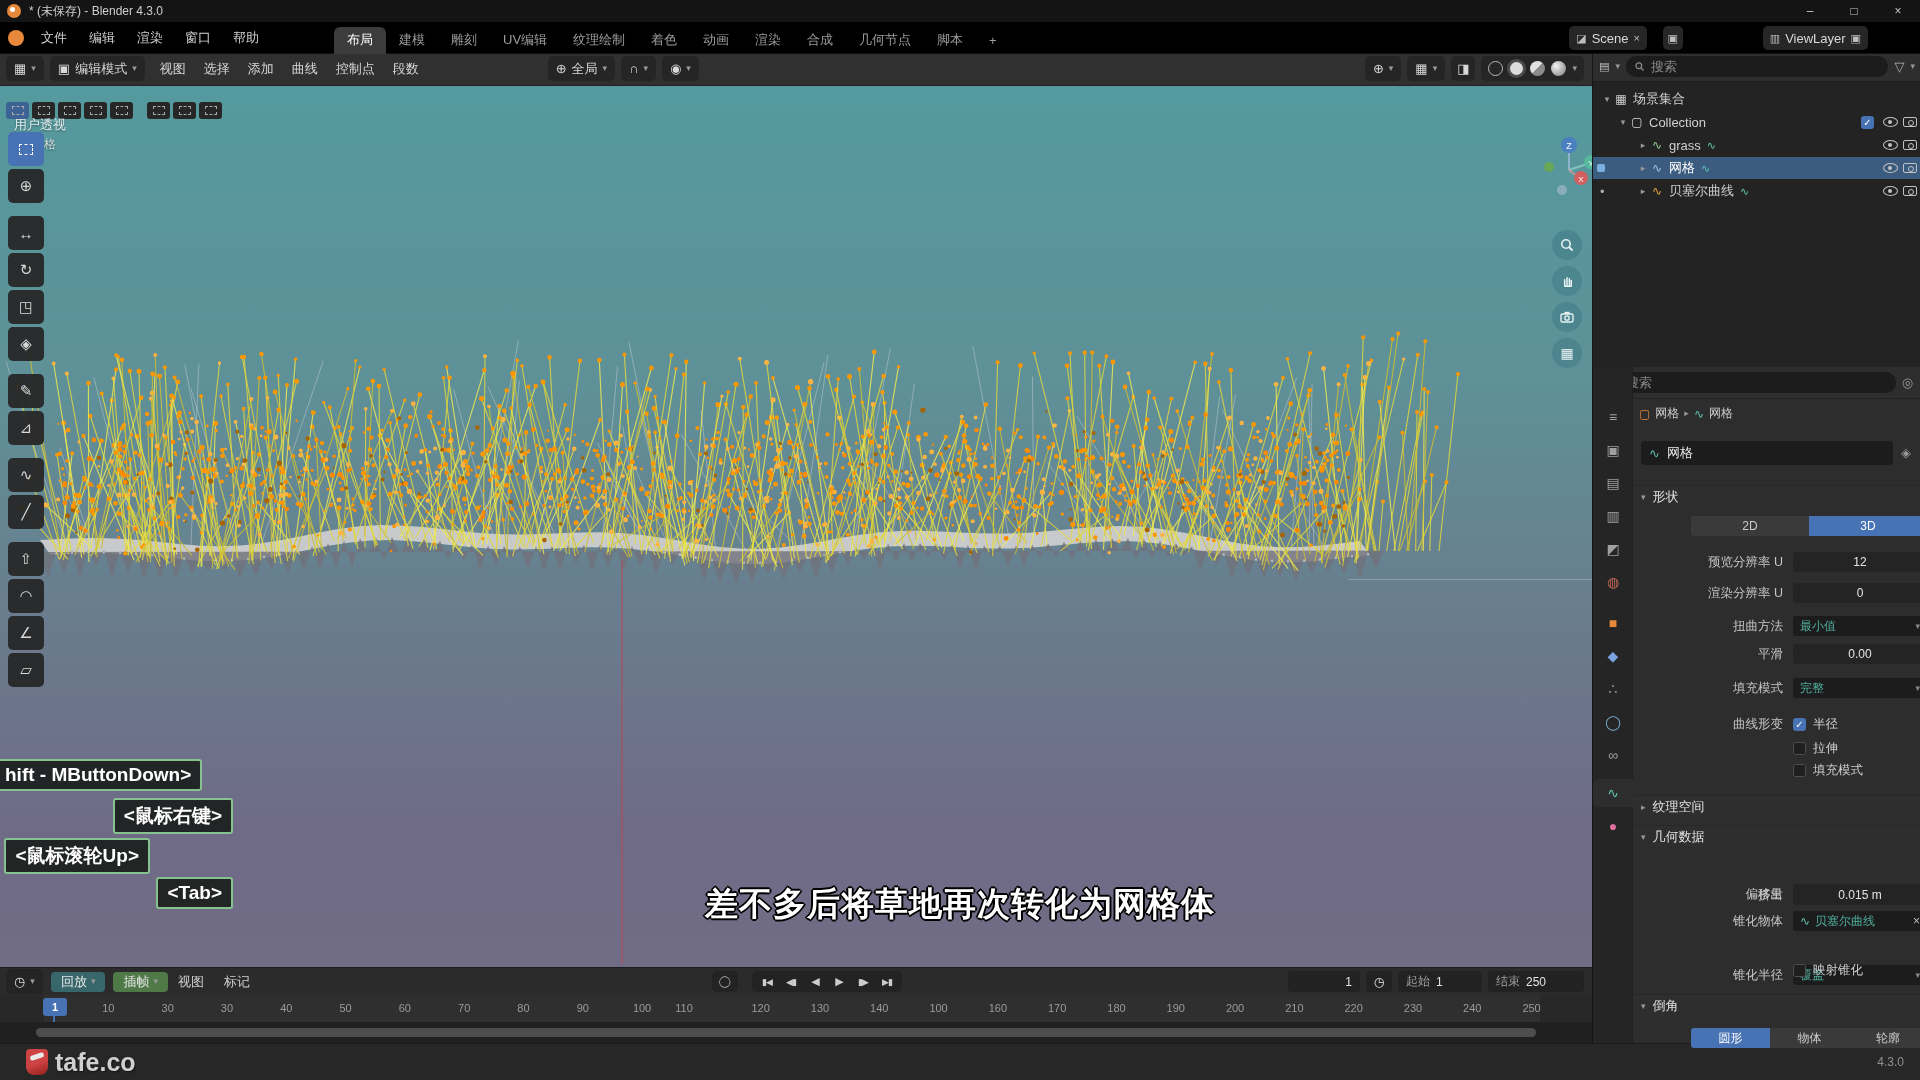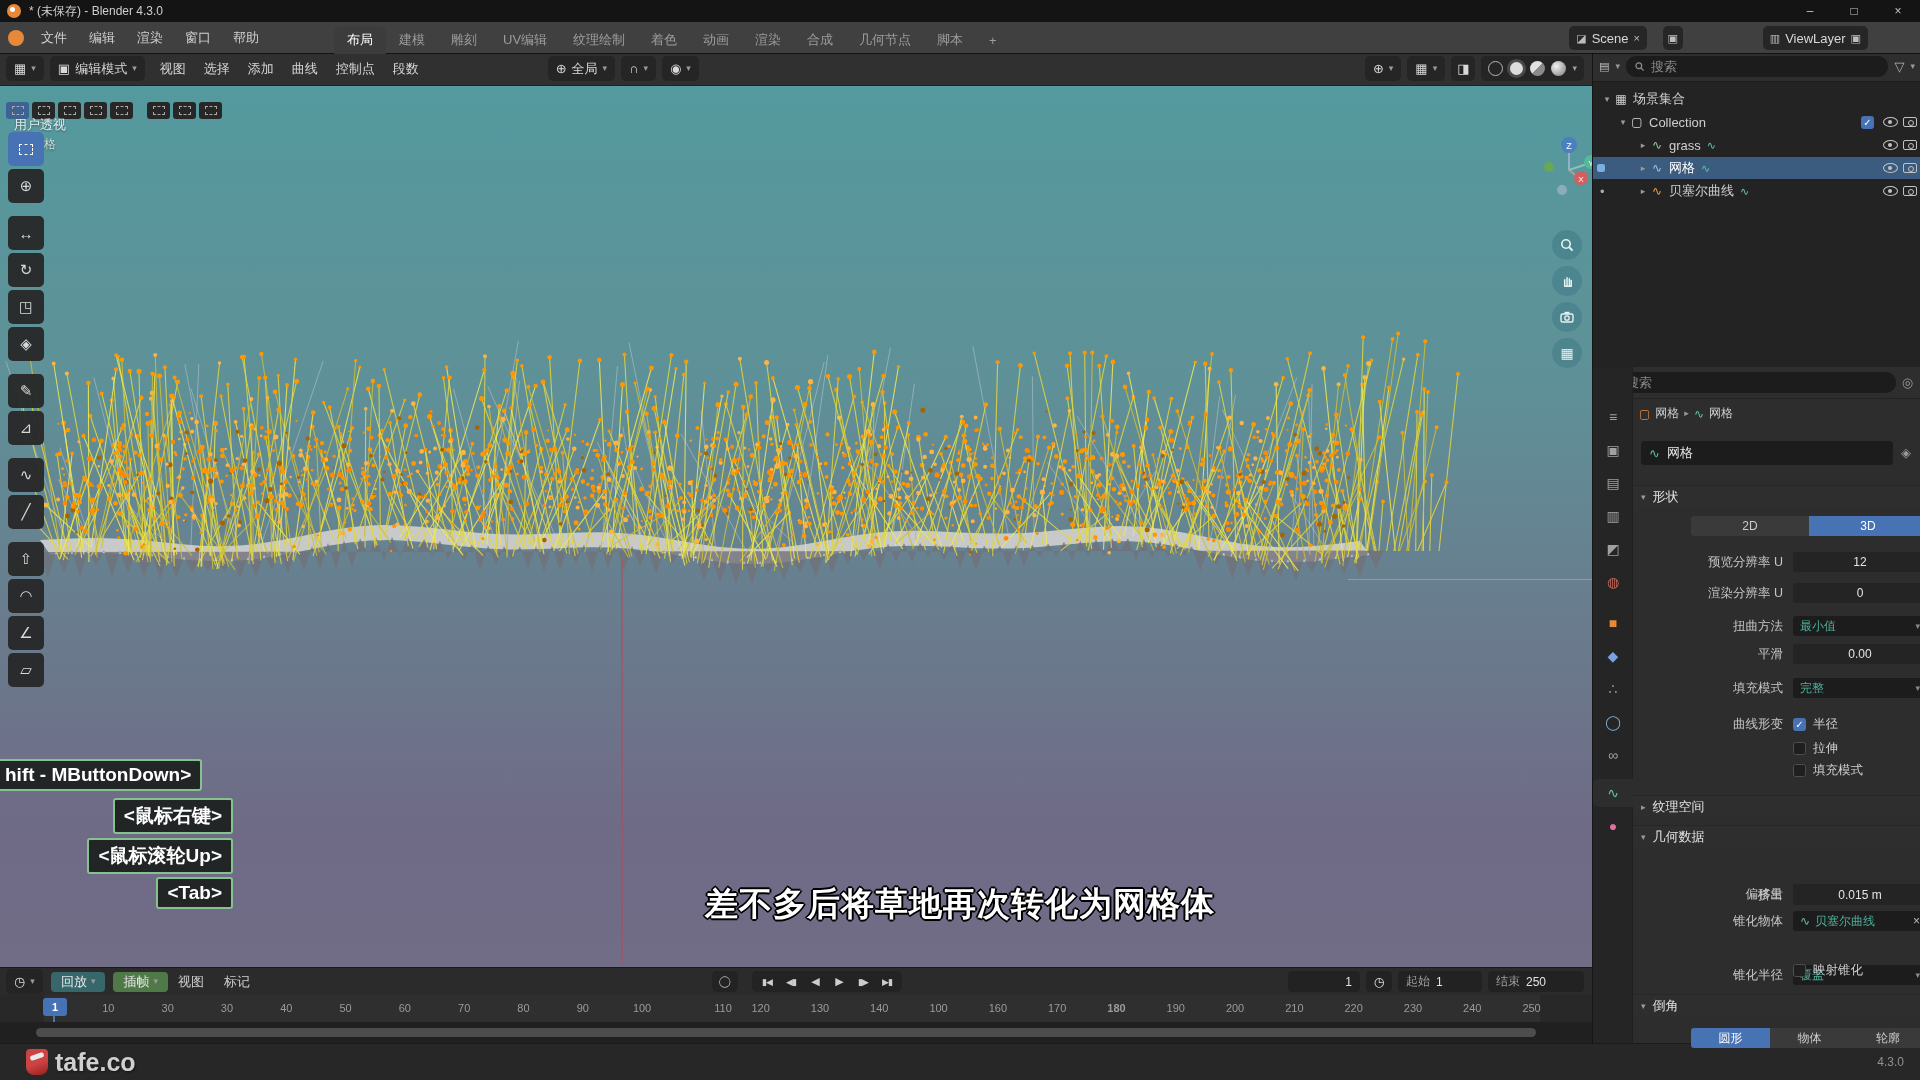--- a/index.html
+++ b/index.html
@@ -5,21 +5,21 @@
 *{margin:0;padding:0;box-sizing:border-box}
 html,body{width:1920px;height:1080px;overflow:hidden}
 body{font-family:"Liberation Sans","DejaVu Sans",sans-serif;background:#1d1d1d;color:#d8d8d8;font-size:13px;position:relative}
 
 #titlebar{position:absolute;left:0;top:0;width:1920px;height:22px;background:#141414;display:flex;align-items:center;color:#cfcfcf;font-size:12px;z-index:40}
 #titlebar .blogo{width:14px;height:14px;border-radius:50%;background:#e8883a;margin:0 8px 0 7px;position:relative}
 #titlebar .blogo::after{content:"";position:absolute;left:3px;top:3px;width:5px;height:5px;border-radius:50%;background:#fff}
 .winbtn{width:44px;height:22px;display:flex;align-items:center;justify-content:center;color:#c4c4c4;font-size:12px;margin-left:0}
 #wincontrols{margin-left:auto;display:flex}
 
-#topbar{position:absolute;left:0;top:22px;width:1920px;height:32px;background:#404040;display:flex;align-items:center;border-bottom:1px solid #121212;z-index:39}
+#topbar{position:absolute;left:0;top:22px;width:1920px;height:32px;background:#000000;display:flex;align-items:center;border-bottom:1px solid #121212;z-index:39}
 .menu{padding:0 11px;height:100%;display:flex;align-items:center;color:#d0d0d0;white-space:nowrap}
 #wstabs{display:flex;align-items:flex-end;height:32px;margin-left:64px}
 .wtab{padding:0 13px;height:27px;display:flex;align-items:center;color:#9d9d9d;border-radius:6px 6px 0 0;white-space:nowrap}
 .wtab.active{background:#3c3c3c;color:#fff}
 .tb-cluster{position:absolute;top:4px;height:24px;display:flex;align-items:center;gap:5px;background:#262626;border-radius:5px;padding:0 7px}
 .tbi{color:#bdbdbd;font-size:11px}
 .caret{color:#9a9a9a;font-size:9px;line-height:1}
 
 #vheader{position:absolute;left:0;top:52px;width:1592px;height:34px;background:#303030;display:flex;align-items:center;border-bottom:1px solid #222;z-index:30}
 .hpill{background:#252525;border-radius:5px;height:25px;display:flex;align-items:center;gap:5px;padding:0 8px;margin-left:6px;white-space:nowrap}
@@ -2531,21 +2531,21 @@
         <rect x="5.5" y="2.8" width="5" height="2" fill="#e8f2f3"></rect>
       </svg>
   </div>
   <div class="navbtn" style="left:1552px;top:252px">
     <span>▦</span>
   </div>
 </div>
 
 <div class="kbox" style="left:-6px;top:759px">hift - MButtonDown&gt;</div>
 <div class="kbox" style="right:1687px;top:798px">&lt;鼠标右键&gt;</div>
-<div class="kbox" style="right:1687px;top:838px">&lt;鼠标滚轮Up&gt;</div>
+<div class="kbox" style="right:1770px;top:838px">&lt;鼠标滚轮Up&gt;</div>
 <div class="kbox" style="right:1687px;top:877px">&lt;Tab&gt;</div>
 
 <div id="subtitle">差不多后将草地再次转化为网格体</div>
 
 <div id="timeline">
   <div id="tl-header">
     <div class="hpill" style="margin-left:6px;background:#242424">
       <span>◷</span>
       <span class="caret">▾</span>
     </div>
@@ -2591,28 +2591,28 @@
         <span class="tick" style="left: 108.37px;">10</span>
         <span class="tick" style="left: 167.67px;">30</span>
         <span class="tick" style="left: 226.97px;">30</span>
         <span class="tick" style="left: 286.27px;">40</span>
         <span class="tick" style="left: 345.57px;">50</span>
         <span class="tick" style="left: 404.87px;">60</span>
         <span class="tick" style="left: 464.17px;">70</span>
         <span class="tick" style="left: 523.47px;">80</span>
         <span class="tick" style="left: 582.77px;">90</span>
         <span class="tick" style="left: 642.07px;">100</span>
-        <span class="tick" style="left: 723px;">110</span>
+        <span class="tick" style="left: 684px;">110</span>
         <span class="tick" style="left: 760.67px;">120</span>
         <span class="tick" style="left: 819.97px;">130</span>
         <span class="tick" style="left: 879.27px;">140</span>
         <span class="tick" style="left: 938.57px;">100</span>
         <span class="tick" style="left: 997.87px;">160</span>
         <span class="tick" style="left: 1057.17px;">170</span>
-        <span class="tick" style="left: 1116.47px; font-weight: bold;">180</span>
+        <span class="tick" style="left: 1116.47px;">180</span>
         <span class="tick" style="left: 1175.77px;">190</span>
         <span class="tick" style="left: 1235.07px;">200</span>
         <span class="tick" style="left: 1294.37px;">210</span>
         <span class="tick" style="left: 1353.67px;">220</span>
         <span class="tick" style="left: 1412.97px;">230</span>
         <span class="tick" style="left: 1472.27px;">240</span>
         <span class="tick" style="left: 1531.57px;">250</span>
       </div>
     <div id="playhead">1</div>
     <div id="playline"></div>

